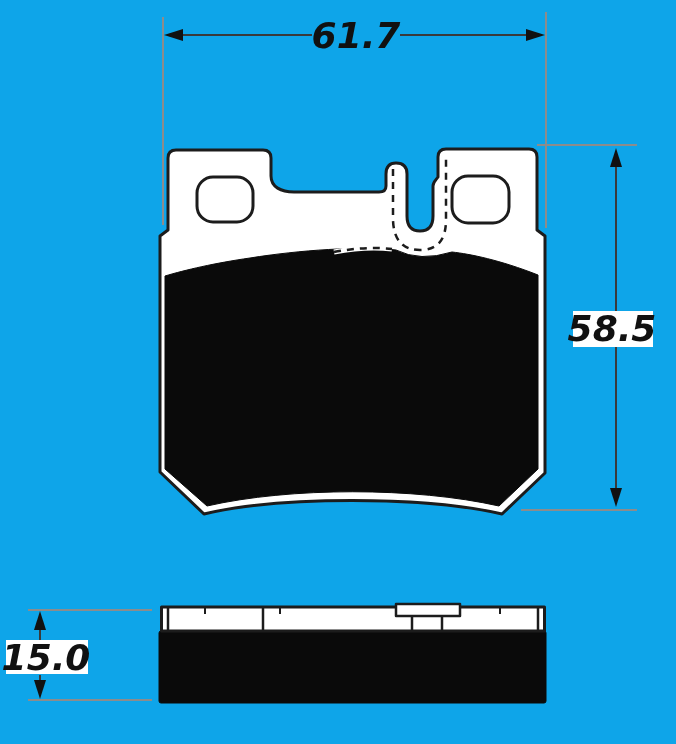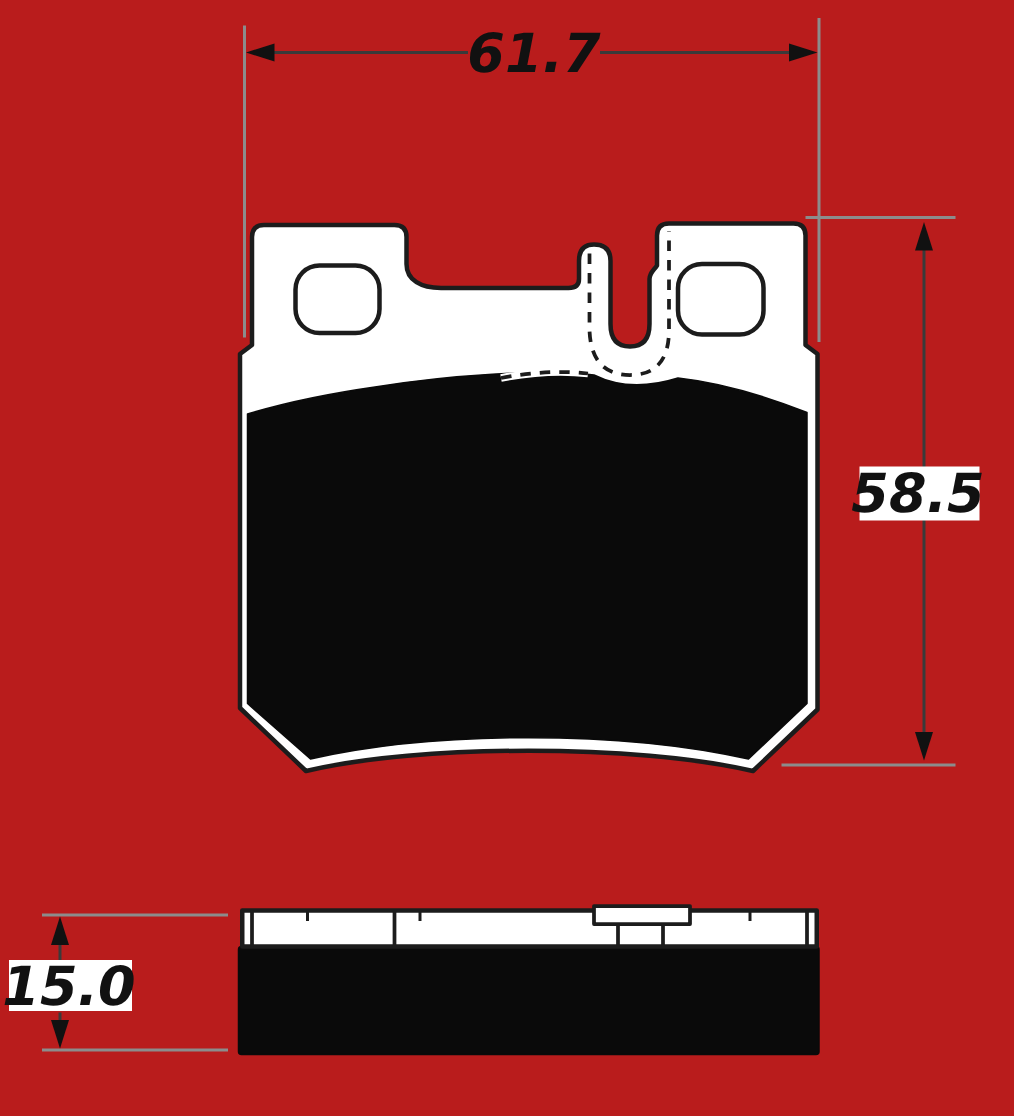--- a/index.html
+++ b/index.html
@@ -8,21 +8,21 @@
     background: #ffffff;
     width: 676px;
     height: 744px;
     overflow: hidden;
     font-family: "DejaVu Sans", sans-serif;
   }
   .stage {
     position: relative;
     width: 676px;
     height: 744px;
-    background: #b91c1c;
+    background: #0ea5e9;
   }
   svg { display: block; }
   .outline       { fill: #ffffff; stroke: #1c1c1c; stroke-width: 3; stroke-linejoin: round; }
   .hole          { fill: #ffffff; stroke: #1c1c1c; stroke-width: 3; }
   .friction      { fill: #0a0a0a; stroke: #0a0a0a; stroke-width: 1; stroke-linejoin: round; }
   .hidden-dash   { fill: none; stroke: #1c1c1c; stroke-width: 2.5; stroke-dasharray: 7 6; stroke-linecap: butt; }
   .edge-mask     { fill: none; stroke: #ffffff; stroke-width: 5; }
   .ext-line      { stroke: #8c8c8c; stroke-width: 2; fill: none; }
   .dim-line      { stroke: #3a3a3a; stroke-width: 2; fill: none; }
   .arrowhead     { fill: #111111; stroke: none; }

